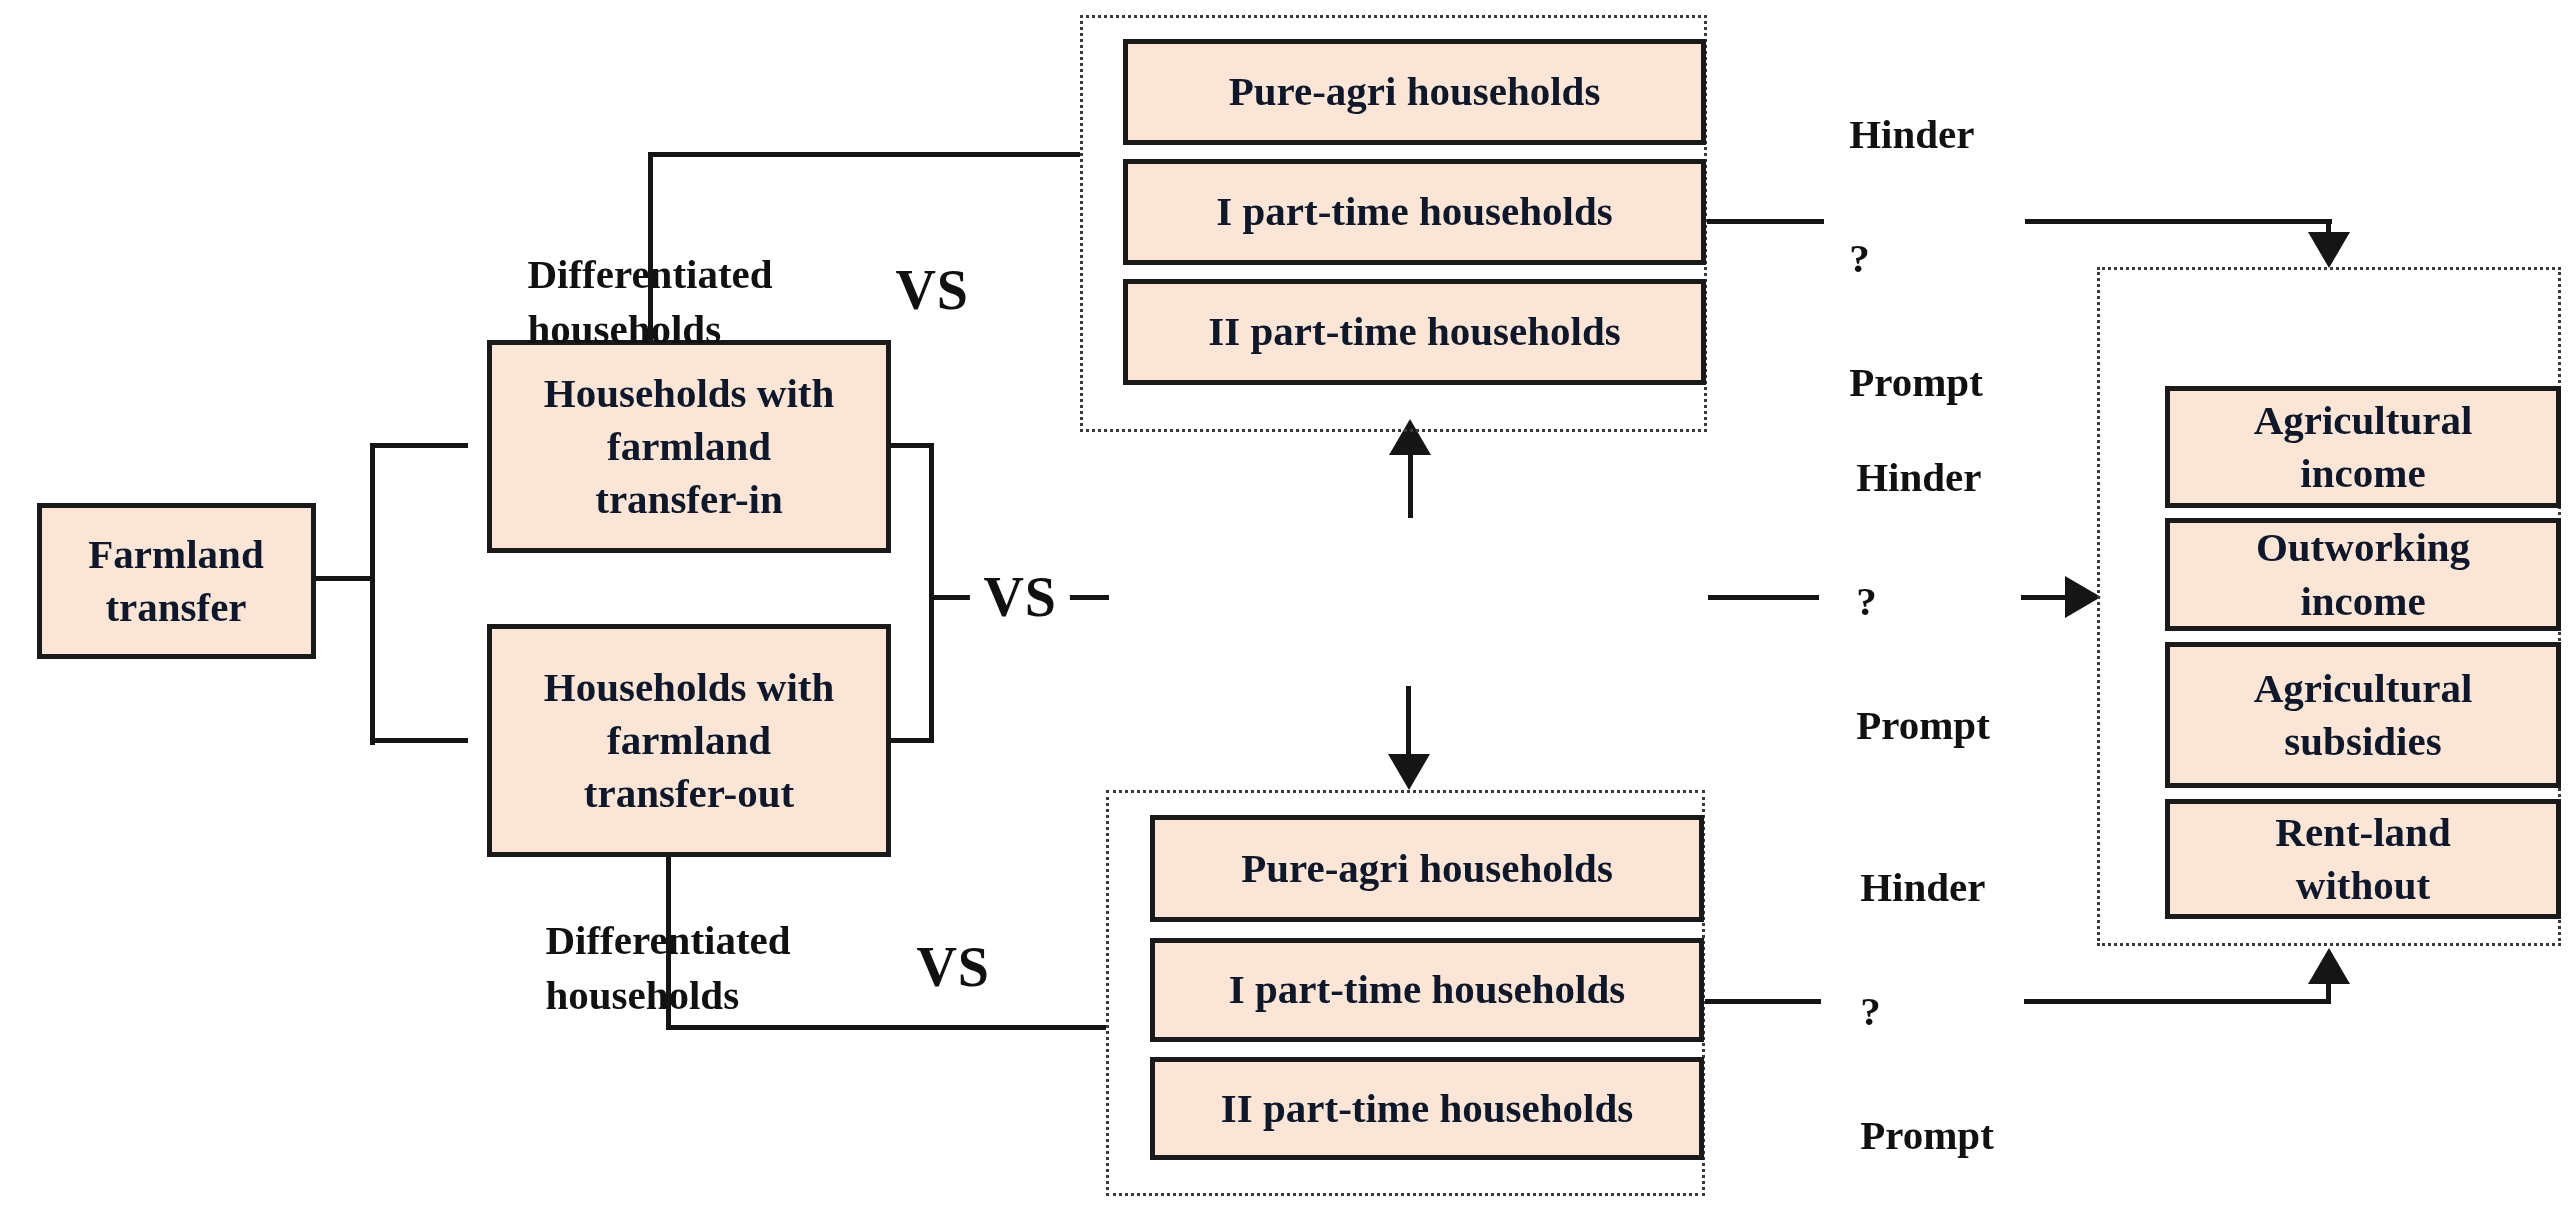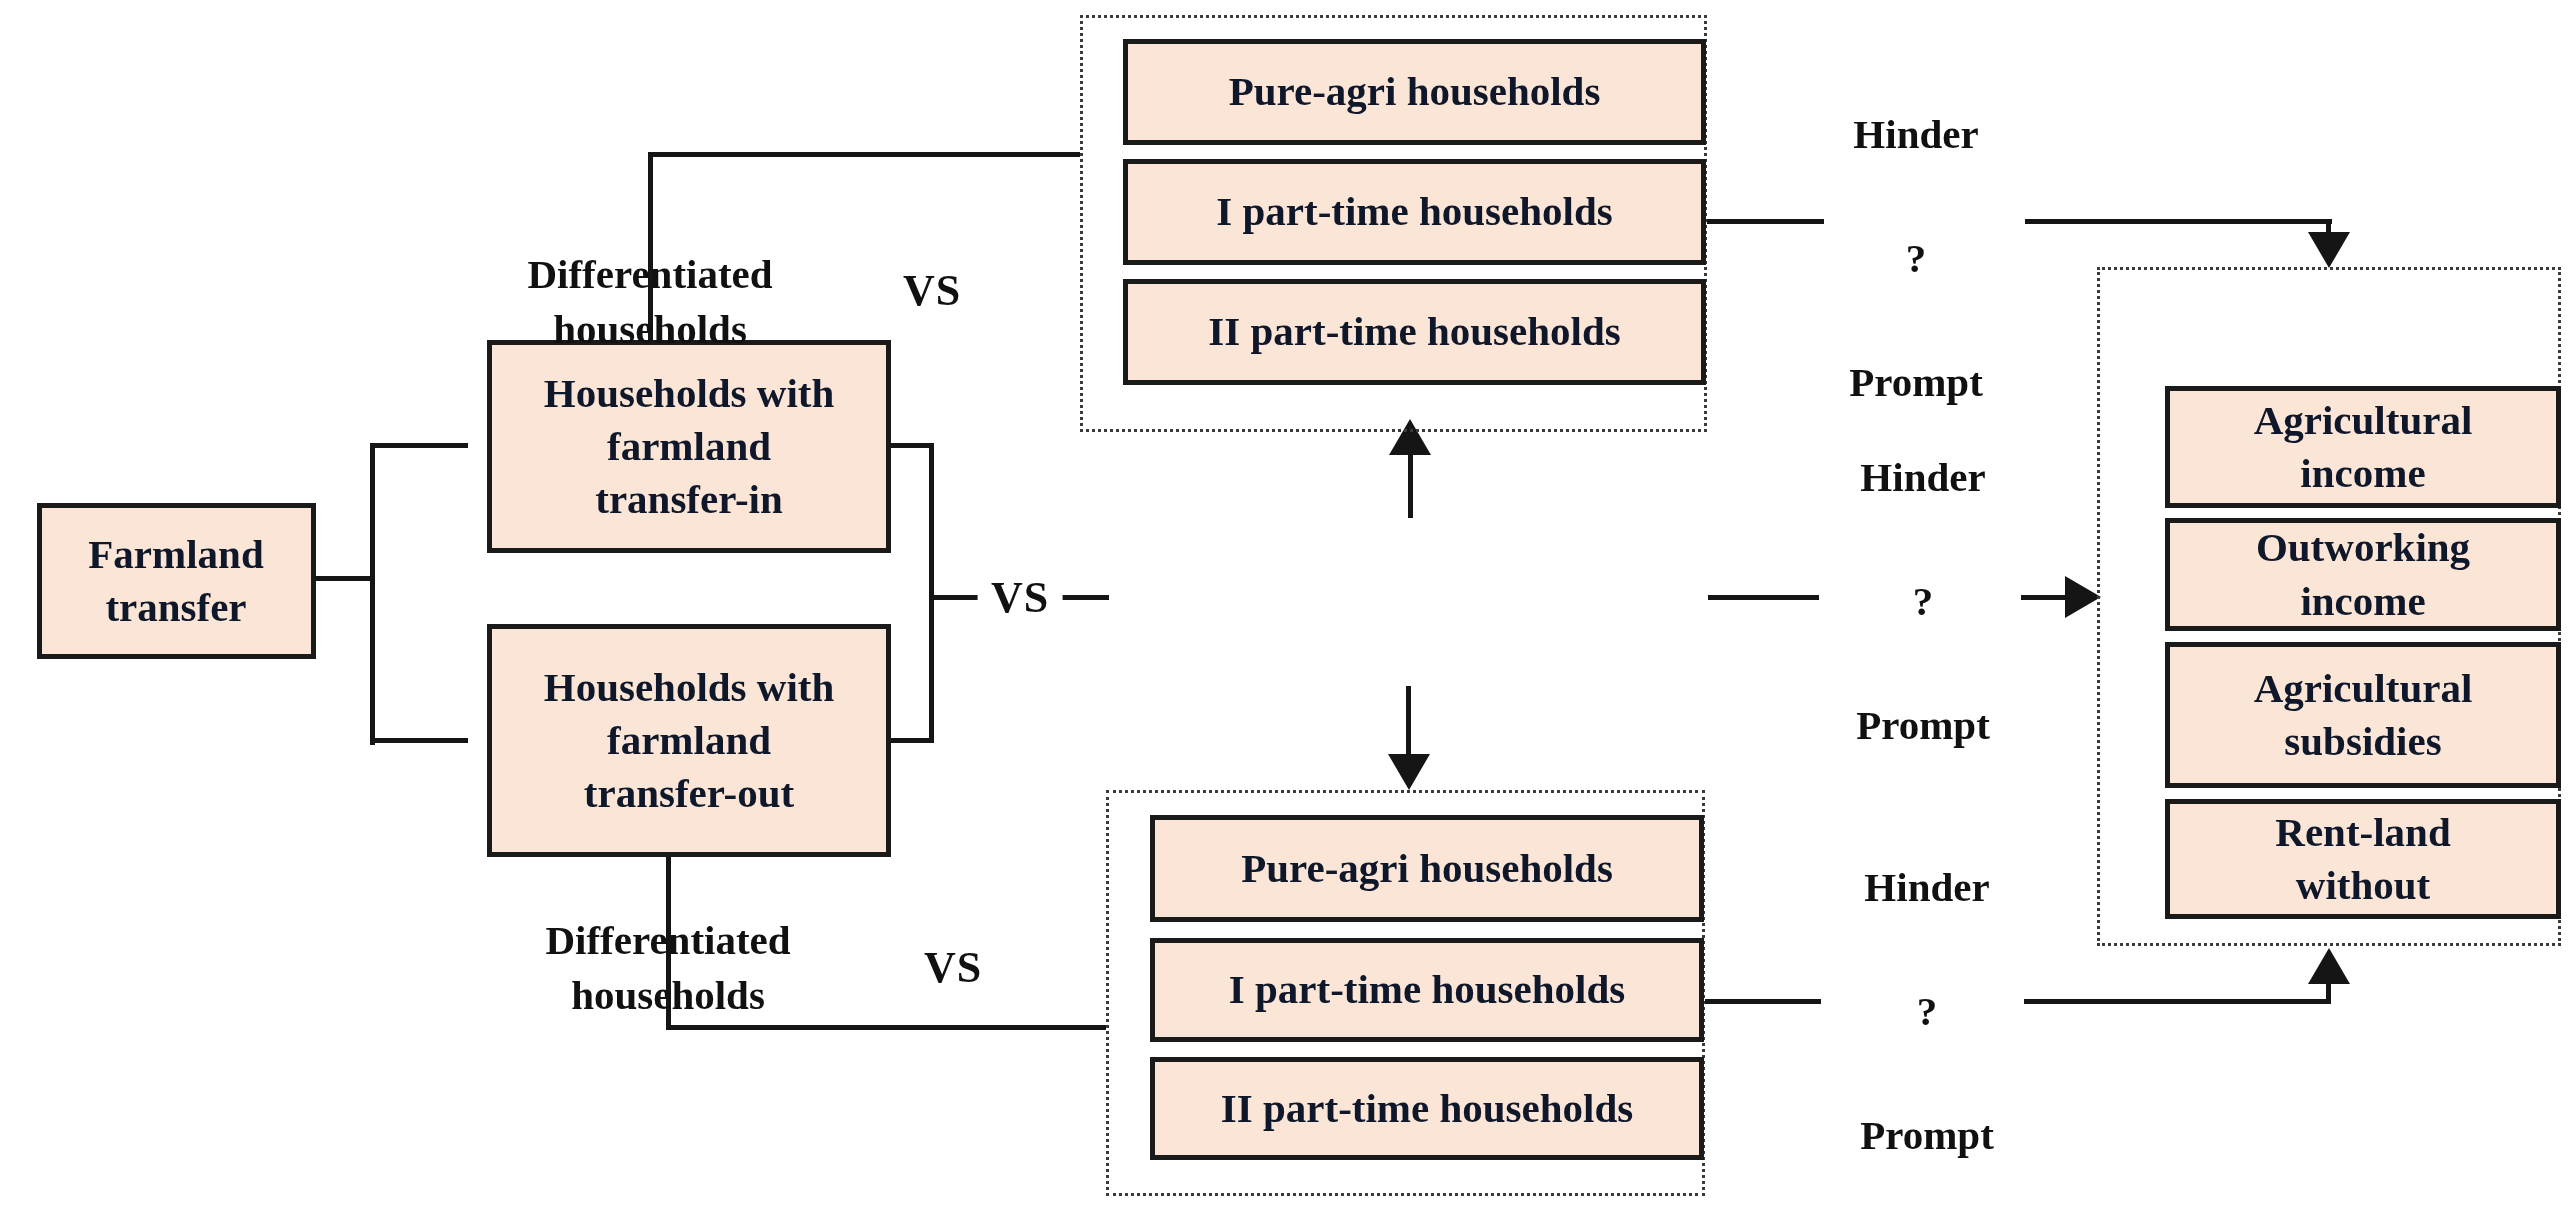--- a/index.html
+++ b/index.html
@@ -30,23 +30,23 @@
 
   
   .line{position:absolute;background:#151515;}
 
   
   .label{
     position:absolute;
     transform:translate(-50%,-50%);
     font-weight:bold;color:#111111;
     font-size:41px;line-height:1.35;
-    text-align:center;white-space:pre-line;
+    text-align:left;white-space:pre-line;
   }
-  .vs{font-size:44px;letter-spacing:0.8px;}
+  .vs{font-size:56px;letter-spacing:0.8px;}
   .vs-on-line{background:#ffffff;padding:1.5px 13.5px;}
   .hinder{line-height:62px;font-size:41px;}
 
   
   .arr{position:absolute;width:0;height:0;}
   .arr-up{border-left:21px solid transparent;border-right:21px solid transparent;border-bottom:36px solid #151515;}
   .arr-down{border-left:21px solid transparent;border-right:21px solid transparent;border-top:36px solid #151515;}
   .arr-right{border-top:21px solid transparent;border-bottom:21px solid transparent;border-left:36px solid #151515;}
 </style>
 </head>

